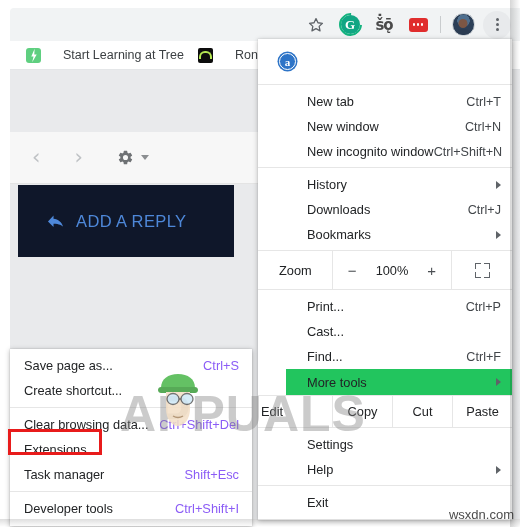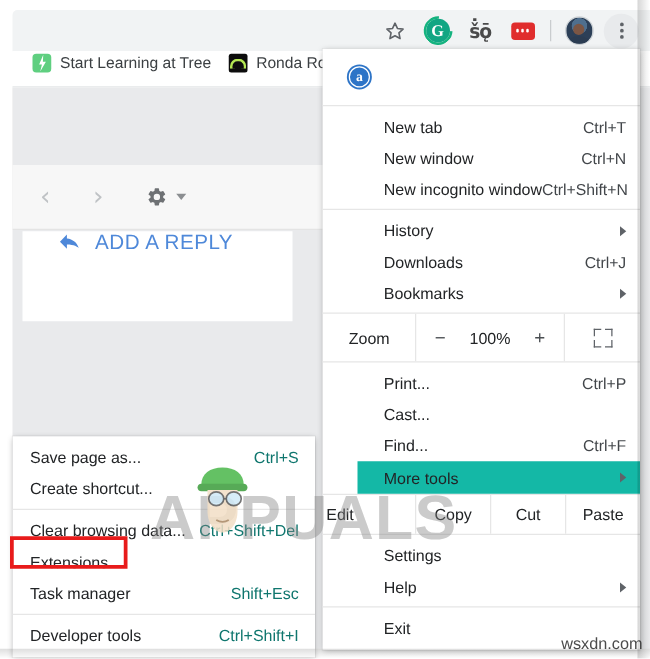--- a/index.html
+++ b/index.html
@@ -115,21 +115,21 @@
   .bookmarks {
     position: absolute;
     left: 10px; top: 41px;
     width: 510px; height: 29px;
     background: #ffffff;
     display: flex; align-items: center;
     padding-left: 14px;
     gap: 10px;
     border-bottom: 1px solid #e4e6e8;
   }
-  .bm { display: flex; align-items: flex-start; gap: 7px; height: 24px; padding: 0 2px; }
+  .bm { display: flex; align-items: center; gap: 22px; height: 24px; padding: 0 2px; }
   .bm-label { font-size: 12.5px; color: #3c4043; white-space: nowrap; }
   .bm-ico-tree {
     width: 15px; height: 15px; border-radius: 3px;
     background: #5fcf80;
     position: relative;
     display: flex; align-items: center; justify-content: center;
   }
   .bm-ico-tree::after {
     content: ""; width: 4px; height: 9px; background: #fff;
     clip-path: polygon(60% 0, 5% 58%, 42% 58%, 20% 100%, 95% 42%, 55% 42%);
@@ -175,22 +175,22 @@
   .caret-dn {
     width: 0; height: 0;
     border-left: 4.5px solid transparent;
     border-right: 4.5px solid transparent;
     border-top: 5px solid #8b8e91;
   }
   .reply-card {
     position: absolute;
     left: 8px; top: 115px;
     width: 216px; height: 72px;
-    background: #ffffff;
-    display: flex; 
+    background: #0f172a;
+    display: flex; align-items: center;
     padding-left: 28px;
     gap: 11px;
   }
   .reply-arrow-svg { width: 19px; height: 16px; }
   .reply-text {
     color: #4e88d9; font-size: 16.5px; letter-spacing: 0.4px;
   }
   .similar-topics {
     position: absolute;
     left: 17px; top: 327px;
@@ -256,21 +256,21 @@
   .mrow {
     height: 25px;
     display: flex; align-items: center;
     padding: 0 11px 0 21px;
     font-size: 12.8px;
     color: #222426;
     position: relative;
     white-space: nowrap;
     margin-left: 28px;
   }
-  .mrow.hl { background: #14b8a6; }
+  .mrow.hl { background: #22c55e; }
   .mrow .lbl { flex: 1; }
   .mrow .acc { color: #42464a; font-size: 12.6px; }
   .arrow-r {
     width: 0; height: 0;
     border-top: 4px solid transparent;
     border-bottom: 4px solid transparent;
     border-left: 5px solid #5f6368;
   }
   .msep0 { height: 1px; background: #e6e6e6; margin: 0; }
 
@@ -326,21 +326,21 @@
   }
   .srow {
     height: 25px;
     display: flex; align-items: center;
     padding: 0 13px 0 14px;
     font-size: 12.8px;
     color: #222426;
     white-space: nowrap;
   }
   .srow .lbl { flex: 1; }
-  .srow .acc { color: #0f766e; }
+  .srow .acc { color: #8b5cf6; }
   .ssep { height: 1px; background: #e6e6e6; margin: 4px 0; }
 
   .hl-box {
     position: absolute;
     left: 8px; top: 429px;
     width: 94px; height: 26px;
     border: 3px solid #e81b1b;
     z-index: 70;
     pointer-events: none;
   }

